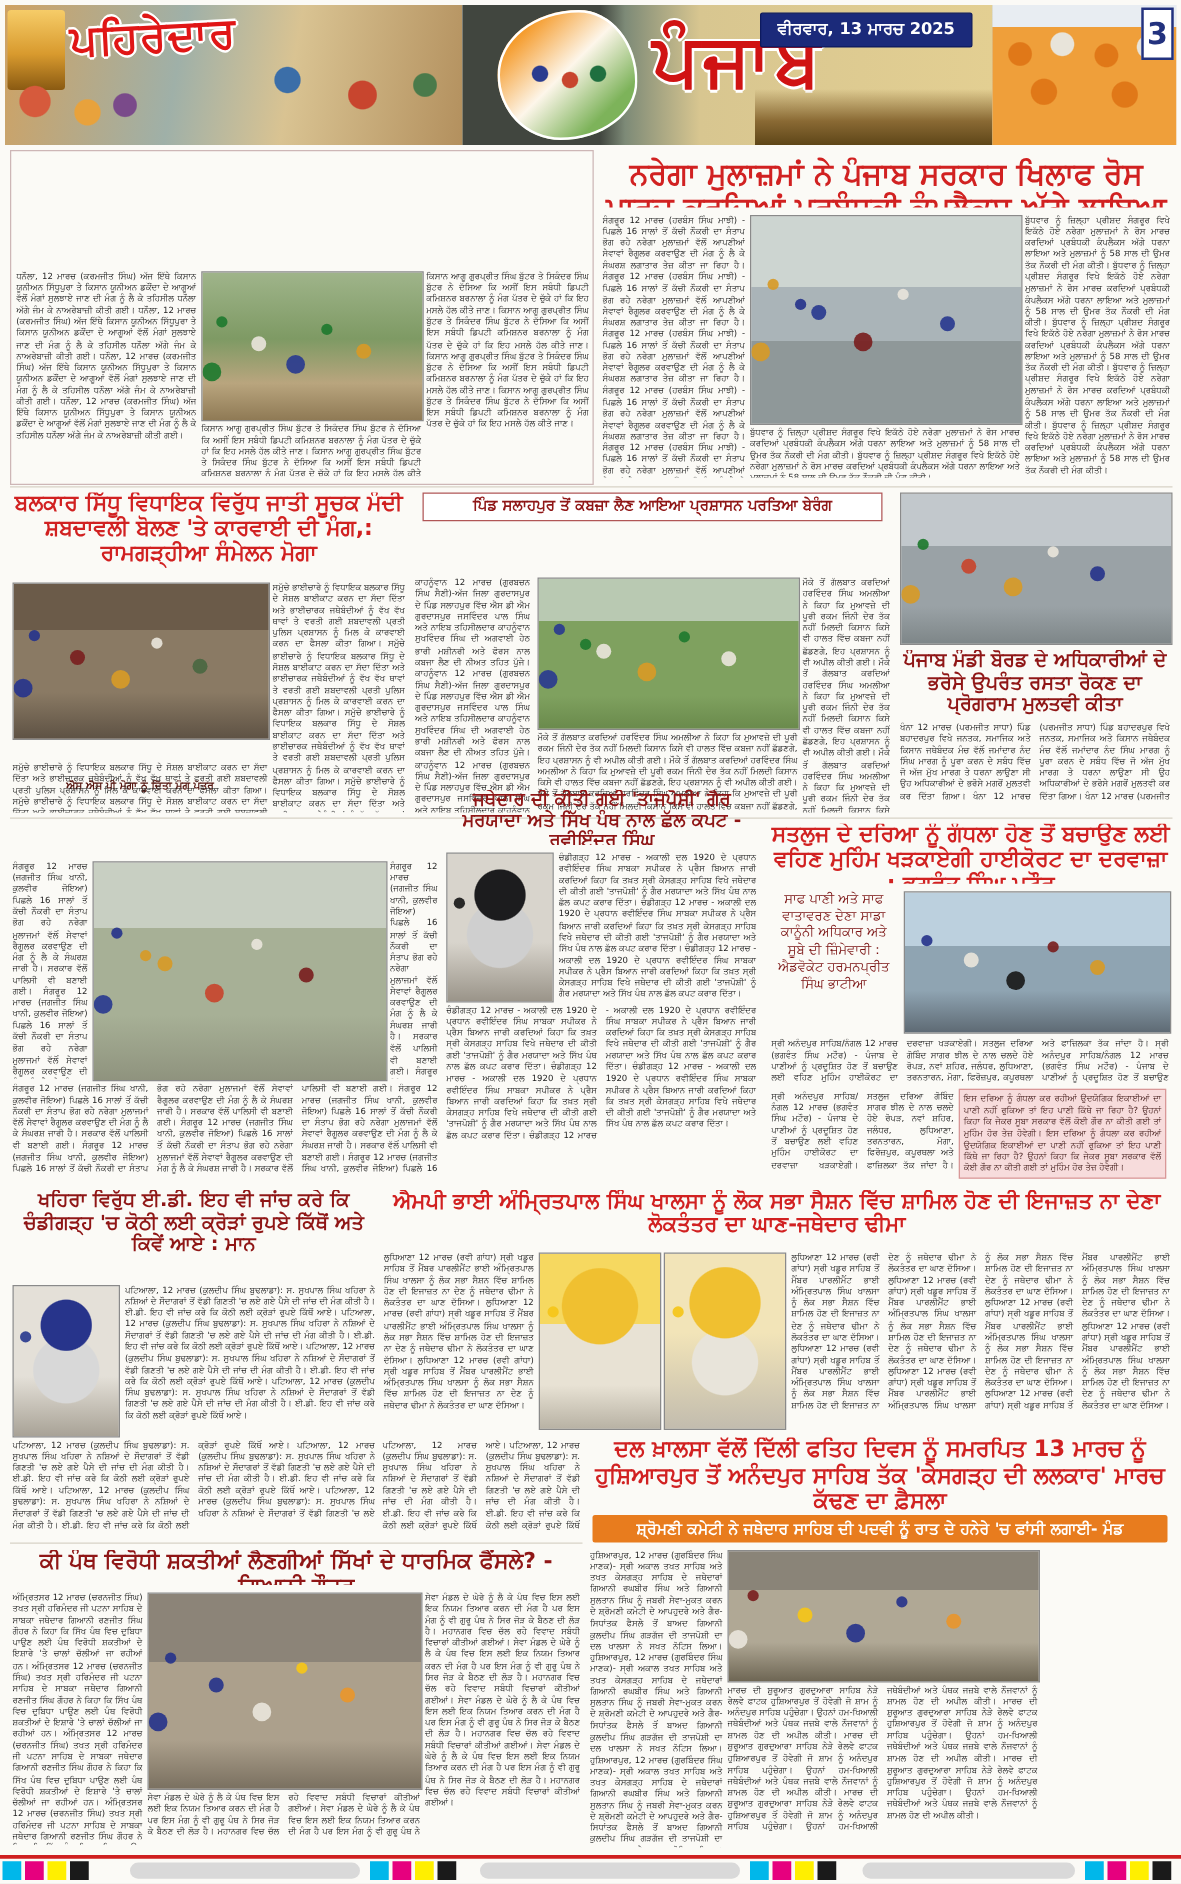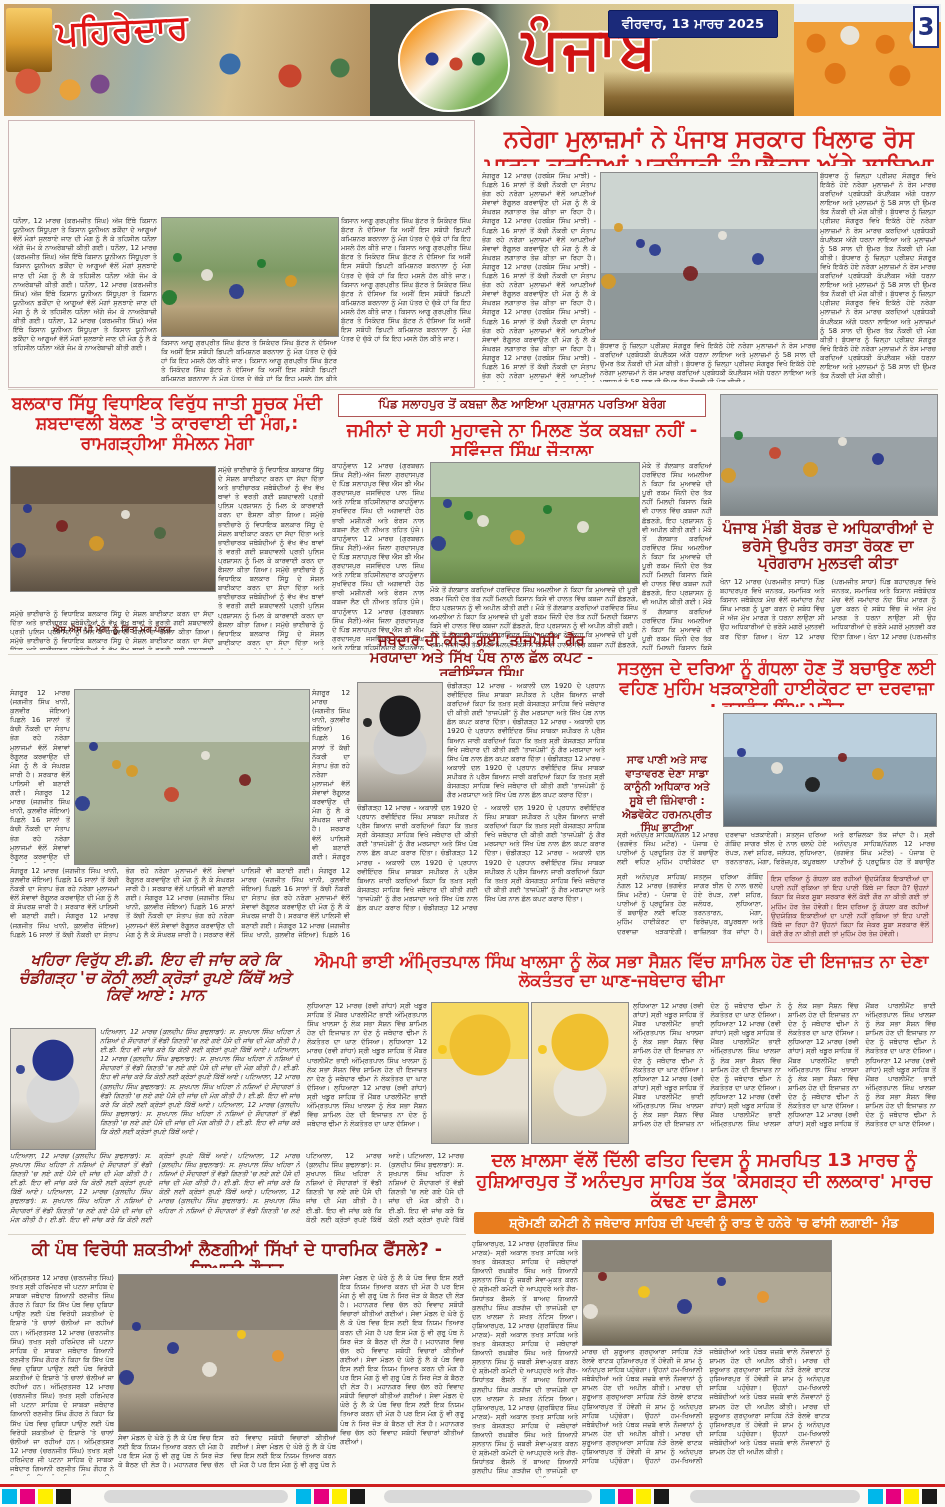--- a/index.html
+++ b/index.html
@@ -7,21 +7,21 @@
   .art{position:absolute;}
   .h{position:absolute;font-weight:bold;text-align:center;line-height:1.14;overflow:hidden;width:100%;}
   .red{color:#d12121;} .mar{color:#8f1616;}
   .bt{position:absolute;font-size:6.8px;line-height:1.34;text-align:justify;color:#232323;overflow:hidden;word-break:break-word;}
   .ph{position:absolute;border:1px solid #8a8a8a;overflow:hidden;}
   .ph i{position:absolute;border-radius:50%;opacity:.92;}
   .cap{position:absolute;font-size:8.5px;font-weight:bold;color:#55150f;text-align:center;overflow:hidden;}
   .kick{position:absolute;border:1.5px solid #b05656;color:#8f1616;font-weight:bold;text-align:center;font-size:12px;line-height:19px;overflow:hidden;background:#fff;}
   .obar{position:absolute;background:#e87c1e;color:#fff;font-weight:bold;text-align:center;font-size:12.5px;line-height:22px;overflow:hidden;border-radius:2px;}
   .pink{position:absolute;background:#f7dcdc;border:1px solid #d89898;padding:3px;font-size:6.8px;line-height:1.35;text-align:justify;color:#47211f;overflow:hidden;}
-  .subhead{position:absolute;font-weight:bold;color:#7a1212;font-size:10.5px;line-height:1.3;text-align:center;overflow:hidden;margin-top:40px;}
+  .subhead{position:absolute;font-weight:normal;color:#7a1212;font-size:10.5px;line-height:1.3;text-align:center;overflow:hidden;}
   .rule{position:absolute;background:#d8d2c6;height:1px;}
   .regsq{position:absolute;width:15px;height:15px;top:0;}
   .gray]bar{}
   .gbar{position:absolute;height:13px;background:#d9d9d9;border-radius:7px;top:1px;}
   .outline-red{text-shadow:-2px 0 #fff,2px 0 #fff,0 -2px #fff,0 2px #fff,-1px -1px #fff,1px 1px #fff,1px -1px #fff,-1px 1px #fff;}
 </style>
 </head>
 <body>
 
 <div id="page">
@@ -96,21 +96,20 @@
         <i style="width: 12px; height: 12px; background: rgb(74, 103, 65); left: 70%; top: 48%;"></i>
         <i style="width: 15px; height: 15px; background: rgb(39, 52, 139); left: 0%; top: 61%;"></i>
       </div>
     <div class="cap" style="left:2px;top:200px;width:204px;height:14px;margin-top:32px;">ਐਸ ਐਸ ਪੀ ਮੋਗਾ ਨੂੰ ਦਿੱਤਾ ਮੰਗ ਪੱਤਰ</div>
     <div class="bt" style="left:210px;top:74px;width:106px;height:184px;">ਸਮੁੱਚੇ ਭਾਈਚਾਰੇ ਨੂੰ ਵਿਧਾਇਕ ਬਲਕਾਰ ਸਿੱਧੂ ਦੇ ਸੋਸ਼ਲ ਬਾਈਕਾਟ ਕਰਨ ਦਾ ਸੱਦਾ ਦਿੱਤਾ ਅਤੇ ਭਾਈਚਾਰਕ ਜਥੇਬੰਦੀਆਂ ਨੂੰ ਵੱਖ ਵੱਖ ਥਾਵਾਂ ਤੇ ਵਰਤੀ ਗਈ ਸ਼ਬਦਾਵਲੀ ਪ੍ਰਤੀ ਪੁਲਿਸ ਪ੍ਰਸ਼ਾਸਨ ਨੂੰ ਮਿਲ ਕੇ ਕਾਰਵਾਈ ਕਰਨ ਦਾ ਫੈਸਲਾ ਕੀਤਾ ਗਿਆ। ਸਮੁੱਚੇ ਭਾਈਚਾਰੇ ਨੂੰ ਵਿਧਾਇਕ ਬਲਕਾਰ ਸਿੱਧੂ ਦੇ ਸੋਸ਼ਲ ਬਾਈਕਾਟ ਕਰਨ ਦਾ ਸੱਦਾ ਦਿੱਤਾ ਅਤੇ ਭਾਈਚਾਰਕ ਜਥੇਬੰਦੀਆਂ ਨੂੰ ਵੱਖ ਵੱਖ ਥਾਵਾਂ ਤੇ ਵਰਤੀ ਗਈ ਸ਼ਬਦਾਵਲੀ ਪ੍ਰਤੀ ਪੁਲਿਸ ਪ੍ਰਸ਼ਾਸਨ ਨੂੰ ਮਿਲ ਕੇ ਕਾਰਵਾਈ ਕਰਨ ਦਾ ਫੈਸਲਾ ਕੀਤਾ ਗਿਆ। ਸਮੁੱਚੇ ਭਾਈਚਾਰੇ ਨੂੰ ਵਿਧਾਇਕ ਬਲਕਾਰ ਸਿੱਧੂ ਦੇ ਸੋਸ਼ਲ ਬਾਈਕਾਟ ਕਰਨ ਦਾ ਸੱਦਾ ਦਿੱਤਾ ਅਤੇ ਭਾਈਚਾਰਕ ਜਥੇਬੰਦੀਆਂ ਨੂੰ ਵੱਖ ਵੱਖ ਥਾਵਾਂ ਤੇ ਵਰਤੀ ਗਈ ਸ਼ਬਦਾਵਲੀ ਪ੍ਰਤੀ ਪੁਲਿਸ ਪ੍ਰਸ਼ਾਸਨ ਨੂੰ ਮਿਲ ਕੇ ਕਾਰਵਾਈ ਕਰਨ ਦਾ ਫੈਸਲਾ ਕੀਤਾ ਗਿਆ। ਸਮੁੱਚੇ ਭਾਈਚਾਰੇ ਨੂੰ ਵਿਧਾਇਕ ਬਲਕਾਰ ਸਿੱਧੂ ਦੇ ਸੋਸ਼ਲ ਬਾਈਕਾਟ ਕਰਨ ਦਾ ਸੱਦਾ ਦਿੱਤਾ ਅਤੇ ਭਾਈਚਾਰਕ ਜਥੇਬੰਦੀਆਂ ਨੂੰ ਵੱਖ ਵੱਖ ਥਾਵਾਂ ਤੇ ਵਰਤੀ ਗਈ ਸ਼ਬਦਾਵਲੀ ਪ੍ਰਤੀ ਪੁਲਿਸ ਪ੍ਰਸ਼ਾਸਨ ਨੂੰ ਮਿਲ ਕੇ ਕਾਰਵਾਈ ਕਰਨ ਦਾ ਫੈਸਲਾ ਕੀਤਾ ਗਿਆ। </div>
     <div class="bt" style="left:2px;top:218px;width:204px;height:40px;">ਸਮੁੱਚੇ ਭਾਈਚਾਰੇ ਨੂੰ ਵਿਧਾਇਕ ਬਲਕਾਰ ਸਿੱਧੂ ਦੇ ਸੋਸ਼ਲ ਬਾਈਕਾਟ ਕਰਨ ਦਾ ਸੱਦਾ ਦਿੱਤਾ ਅਤੇ ਭਾਈਚਾਰਕ ਜਥੇਬੰਦੀਆਂ ਨੂੰ ਵੱਖ ਵੱਖ ਥਾਵਾਂ ਤੇ ਵਰਤੀ ਗਈ ਸ਼ਬਦਾਵਲੀ ਪ੍ਰਤੀ ਪੁਲਿਸ ਪ੍ਰਸ਼ਾਸਨ ਨੂੰ ਮਿਲ ਕੇ ਕਾਰਵਾਈ ਕਰਨ ਦਾ ਫੈਸਲਾ ਕੀਤਾ ਗਿਆ। ਸਮੁੱਚੇ ਭਾਈਚਾਰੇ ਨੂੰ ਵਿਧਾਇਕ ਬਲਕਾਰ ਸਿੱਧੂ ਦੇ ਸੋਸ਼ਲ ਬਾਈਕਾਟ ਕਰਨ ਦਾ ਸੱਦਾ ਦਿੱਤਾ ਅਤੇ ਭਾਈਚਾਰਕ ਜਥੇਬੰਦੀਆਂ ਨੂੰ ਵੱਖ ਵੱਖ ਥਾਵਾਂ ਤੇ ਵਰਤੀ ਗਈ ਸ਼ਬਦਾਵਲੀ ਪ੍ਰਤੀ ਪੁਲਿਸ ਪ੍ਰਸ਼ਾਸਨ ਨੂੰ ਮਿਲ ਕੇ ਕਾਰਵਾਈ ਕਰਨ ਦਾ ਫੈਸਲਾ ਕੀਤਾ ਗਿਆ। </div>
   </div>
 
   <div class="art" style="left:330px;top:392px;width:384px;height:260px;">
     <div class="kick" style="left:8px;top:2px;width:366px;height:21px;">ਪਿੰਡ ਸਲਾਹਪੁਰ ਤੋਂ ਕਬਜ਼ਾ ਲੈਣ ਆਇਆ ਪ੍ਰਸ਼ਾਸਨ ਪਰਤਿਆ ਬੇਰੰਗ</div>
-    <div class="h red" style="top:28px;height:36px;font-size:18px;">ਜਮੀਨਾਂ ਦੇ ਸਹੀ ਮੁਹਾਵਜੇ ਨਾ ਮਿਲਣ ਤੱਕ ਕਬਜ਼ਾ ਨਹੀਂ - ਸੁਵਿੰਦਰ ਸਿੰਘ ਚੌਤਾਲਾ</div>
     <div class="bt" style="left:2px;top:70px;width:92px;height:188px;">ਕਾਹਨੂੰਵਾਨ 12 ਮਾਰਚ (ਗੁਰਬਚਨ ਸਿੰਘ ਸੈਣੀ)-ਅੱਜ ਜਿਲਾ ਗੁਰਦਾਸਪੁਰ ਦੇ ਪਿੰਡ ਸਲਾਹਪੁਰ ਵਿੱਚ ਐਸ ਡੀ ਐਮ ਗੁਰਦਾਸਪੁਰ ਜਸਵਿੰਦਰ ਪਾਲ ਸਿੰਘ ਅਤੇ ਨਾਇਬ ਤਹਿਸੀਲਦਾਰ ਕਾਹਨੂੰਵਾਨ ਸੁਖਵਿੰਦਰ ਸਿੰਘ ਦੀ ਅਗਵਾਈ ਹੇਠ ਭਾਰੀ ਮਸ਼ੀਨਰੀ ਅਤੇ ਫੋਰਸ ਨਾਲ ਕਬਜਾ ਲੈਣ ਦੀ ਨੀਅਤ ਤਹਿਤ ਪੁੱਜੇ। ਕਾਹਨੂੰਵਾਨ 12 ਮਾਰਚ (ਗੁਰਬਚਨ ਸਿੰਘ ਸੈਣੀ)-ਅੱਜ ਜਿਲਾ ਗੁਰਦਾਸਪੁਰ ਦੇ ਪਿੰਡ ਸਲਾਹਪੁਰ ਵਿੱਚ ਐਸ ਡੀ ਐਮ ਗੁਰਦਾਸਪੁਰ ਜਸਵਿੰਦਰ ਪਾਲ ਸਿੰਘ ਅਤੇ ਨਾਇਬ ਤਹਿਸੀਲਦਾਰ ਕਾਹਨੂੰਵਾਨ ਸੁਖਵਿੰਦਰ ਸਿੰਘ ਦੀ ਅਗਵਾਈ ਹੇਠ ਭਾਰੀ ਮਸ਼ੀਨਰੀ ਅਤੇ ਫੋਰਸ ਨਾਲ ਕਬਜਾ ਲੈਣ ਦੀ ਨੀਅਤ ਤਹਿਤ ਪੁੱਜੇ। ਕਾਹਨੂੰਵਾਨ 12 ਮਾਰਚ (ਗੁਰਬਚਨ ਸਿੰਘ ਸੈਣੀ)-ਅੱਜ ਜਿਲਾ ਗੁਰਦਾਸਪੁਰ ਦੇ ਪਿੰਡ ਸਲਾਹਪੁਰ ਵਿੱਚ ਐਸ ਡੀ ਐਮ ਗੁਰਦਾਸਪੁਰ ਜਸਵਿੰਦਰ ਪਾਲ ਸਿੰਘ ਅਤੇ ਨਾਇਬ ਤਹਿਸੀਲਦਾਰ ਕਾਹਨੂੰਵਾਨ ਸੁਖਵਿੰਦਰ ਸਿੰਘ ਦੀ ਅਗਵਾਈ ਹੇਠ ਭਾਰੀ ਮਸ਼ੀਨਰੀ ਅਤੇ ਫੋਰਸ ਨਾਲ ਕਬਜਾ ਲੈਣ ਦੀ ਨੀਅਤ ਤਹਿਤ ਪੁੱਜੇ। ਕਾਹਨੂੰਵਾਨ 12 ਮਾਰਚ (ਗੁਰਬਚਨ ਸਿੰਘ ਸੈਣੀ)-ਅੱਜ ਜਿਲਾ ਗੁਰਦਾਸਪੁਰ ਦੇ ਪਿੰਡ ਸਲਾਹਪੁਰ ਵਿੱਚ ਐਸ ਡੀ ਐਮ ਗੁਰਦਾਸਪੁਰ ਜਸਵਿੰਦਰ ਪਾਲ ਸਿੰਘ ਅਤੇ ਨਾਇਬ ਤਹਿਸੀਲਦਾਰ ਕਾਹਨੂੰਵਾਨ ਸੁਖਵਿੰਦਰ ਸਿੰਘ ਦੀ ਅਗਵਾਈ ਹੇਠ ਭਾਰੀ ਮਸ਼ੀਨਰੀ ਅਤੇ ਫੋਰਸ ਨਾਲ ਕਬਜਾ ਲੈਣ ਦੀ ਨੀਅਤ ਤਹਿਤ ਪੁੱਜੇ। </div>
     <div class="ph" style="left:100px;top:70px;width:208px;height:120px;background:linear-gradient(180deg,#b9c9b2 0 28%,#7fa15f 28% 78%,#6a8a4c 100%);">
         <i style="width: 9px; height: 9px; background: rgb(42, 59, 143); left: 6%; top: 30%;"></i>
         <i style="width: 12px; height: 12px; background: rgb(232, 228, 218); left: 22%; top: 43%;"></i>
         <i style="width: 15px; height: 15px; background: rgb(215, 154, 39); left: 38%; top: 56%;"></i>
         <i style="width: 9px; height: 9px; background: rgb(31, 122, 47); left: 54%; top: 35%;"></i>
         <i style="width: 12px; height: 12px; background: rgb(232, 228, 218); left: 70%; top: 48%;"></i>
         <i style="width: 15px; height: 15px; background: rgb(42, 59, 143); left: 0%; top: 61%;"></i>
         <i style="width: 9px; height: 9px; background: rgb(31, 122, 47); left: 16%; top: 40%;"></i>
       </div>
@@ -165,21 +164,21 @@
         <i style="width: 12px; height: 12px; background: rgb(232, 228, 218); left: 22%; top: 43%;"></i>
         <i style="width: 15px; height: 15px; background: rgb(26, 26, 26); left: 38%; top: 56%;"></i>
         <i style="width: 9px; height: 9px; background: rgb(122, 32, 32); left: 54%; top: 35%;"></i>
         <i style="width: 12px; height: 12px; background: rgb(215, 154, 39); left: 70%; top: 48%;"></i>
       </div>
     <div class="bt" style="left:2px;top:174px;width:318px;height:38px;column-count:3;column-gap:7px;">ਸ੍ਰੀ ਅਨੰਦਪੁਰ ਸਾਹਿਬ/ਨੰਗਲ 12 ਮਾਰਚ (ਭਗਵੰਤ ਸਿੰਘ ਮਟੌਰ) - ਪੰਜਾਬ ਦੇ ਪਾਣੀਆਂ ਨੂੰ ਪ੍ਰਦੂਸ਼ਿਤ ਹੋਣ ਤੋਂ ਬਚਾਉਣ ਲਈ ਵਹਿਣ ਮੁਹਿੰਮ ਹਾਈਕੋਰਟ ਦਾ ਦਰਵਾਜ਼ਾ ਖੜਕਾਏਗੀ। ਸਤਲੁਜ ਦਰਿਆ ਗੋਬਿੰਦ ਸਾਗਰ ਝੀਲ ਦੇ ਨਾਲ ਚਲਦੇ ਹੋਏ ਰੋਪੜ, ਨਵਾਂ ਸ਼ਹਿਰ, ਜਲੰਧਰ, ਲੁਧਿਆਣਾ, ਤਰਨਤਾਰਨ, ਮੋਗਾ, ਫਿਰੋਜ਼ਪੁਰ, ਕਪੂਰਥਲਾ ਅਤੇ ਫਾਜ਼ਿਲਕਾ ਤੱਕ ਜਾਂਦਾ ਹੈ। ਸ੍ਰੀ ਅਨੰਦਪੁਰ ਸਾਹਿਬ/ਨੰਗਲ 12 ਮਾਰਚ (ਭਗਵੰਤ ਸਿੰਘ ਮਟੌਰ) - ਪੰਜਾਬ ਦੇ ਪਾਣੀਆਂ ਨੂੰ ਪ੍ਰਦੂਸ਼ਿਤ ਹੋਣ ਤੋਂ ਬਚਾਉਣ ਲਈ ਵਹਿਣ ਮੁਹਿੰਮ ਹਾਈਕੋਰਟ ਦਾ ਦਰਵਾਜ਼ਾ ਖੜਕਾਏਗੀ। ਸਤਲੁਜ ਦਰਿਆ ਗੋਬਿੰਦ ਸਾਗਰ ਝੀਲ ਦੇ ਨਾਲ ਚਲਦੇ ਹੋਏ ਰੋਪੜ, ਨਵਾਂ ਸ਼ਹਿਰ, ਜਲੰਧਰ, ਲੁਧਿਆਣਾ, ਤਰਨਤਾਰਨ, ਮੋਗਾ, ਫਿਰੋਜ਼ਪੁਰ, ਕਪੂਰਥਲਾ ਅਤੇ ਫਾਜ਼ਿਲਕਾ ਤੱਕ ਜਾਂਦਾ ਹੈ। ਸ੍ਰੀ ਅਨੰਦਪੁਰ ਸਾਹਿਬ/ਨੰਗਲ 12 ਮਾਰਚ (ਭਗਵੰਤ ਸਿੰਘ ਮਟੌਰ) - ਪੰਜਾਬ ਦੇ ਪਾਣੀਆਂ ਨੂੰ ਪ੍ਰਦੂਸ਼ਿਤ ਹੋਣ ਤੋਂ ਬਚਾਉਣ ਲਈ ਵਹਿਣ ਮੁਹਿੰਮ ਹਾਈਕੋਰਟ ਦਾ ਦਰਵਾਜ਼ਾ ਖੜਕਾਏਗੀ। ਸਤਲੁਜ ਦਰਿਆ ਗੋਬਿੰਦ ਸਾਗਰ ਝੀਲ ਦੇ ਨਾਲ ਚਲਦੇ ਹੋਏ ਰੋਪੜ, ਨਵਾਂ ਸ਼ਹਿਰ, ਜਲੰਧਰ, ਲੁਧਿਆਣਾ, ਤਰਨਤਾਰਨ, ਮੋਗਾ, ਫਿਰੋਜ਼ਪੁਰ, ਕਪੂਰਥਲਾ ਅਤੇ ਫਾਜ਼ਿਲਕਾ ਤੱਕ ਜਾਂਦਾ ਹੈ। </div>
     <div class="bt" style="left:2px;top:216px;width:146px;height:70px;column-count:2;column-gap:7px;">ਸ੍ਰੀ ਅਨੰਦਪੁਰ ਸਾਹਿਬ/ਨੰਗਲ 12 ਮਾਰਚ (ਭਗਵੰਤ ਸਿੰਘ ਮਟੌਰ) - ਪੰਜਾਬ ਦੇ ਪਾਣੀਆਂ ਨੂੰ ਪ੍ਰਦੂਸ਼ਿਤ ਹੋਣ ਤੋਂ ਬਚਾਉਣ ਲਈ ਵਹਿਣ ਮੁਹਿੰਮ ਹਾਈਕੋਰਟ ਦਾ ਦਰਵਾਜ਼ਾ ਖੜਕਾਏਗੀ। ਸਤਲੁਜ ਦਰਿਆ ਗੋਬਿੰਦ ਸਾਗਰ ਝੀਲ ਦੇ ਨਾਲ ਚਲਦੇ ਹੋਏ ਰੋਪੜ, ਨਵਾਂ ਸ਼ਹਿਰ, ਜਲੰਧਰ, ਲੁਧਿਆਣਾ, ਤਰਨਤਾਰਨ, ਮੋਗਾ, ਫਿਰੋਜ਼ਪੁਰ, ਕਪੂਰਥਲਾ ਅਤੇ ਫਾਜ਼ਿਲਕਾ ਤੱਕ ਜਾਂਦਾ ਹੈ। ਸ੍ਰੀ ਅਨੰਦਪੁਰ ਸਾਹਿਬ/ਨੰਗਲ 12 ਮਾਰਚ (ਭਗਵੰਤ ਸਿੰਘ ਮਟੌਰ) - ਪੰਜਾਬ ਦੇ ਪਾਣੀਆਂ ਨੂੰ ਪ੍ਰਦੂਸ਼ਿਤ ਹੋਣ ਤੋਂ ਬਚਾਉਣ ਲਈ ਵਹਿਣ ਮੁਹਿੰਮ ਹਾਈਕੋਰਟ ਦਾ ਦਰਵਾਜ਼ਾ ਖੜਕਾਏਗੀ। ਸਤਲੁਜ ਦਰਿਆ ਗੋਬਿੰਦ ਸਾਗਰ ਝੀਲ ਦੇ ਨਾਲ ਚਲਦੇ ਹੋਏ ਰੋਪੜ, ਨਵਾਂ ਸ਼ਹਿਰ, ਜਲੰਧਰ, ਲੁਧਿਆਣਾ, ਤਰਨਤਾਰਨ, ਮੋਗਾ, ਫਿਰੋਜ਼ਪੁਰ, ਕਪੂਰਥਲਾ ਅਤੇ ਫਾਜ਼ਿਲਕਾ ਤੱਕ ਜਾਂਦਾ ਹੈ। </div>
     <div class="pink" style="left:152px;top:214px;width:166px;height:72px;box-sizing:border-box;">ਇਸ ਦਰਿਆ ਨੂੰ ਗੰਧਲਾ ਕਰ ਰਹੀਆਂ ਉਦਯੋਗਿਕ ਇਕਾਈਆਂ ਦਾ ਪਾਣੀ ਨਹੀਂ ਰੁਕਿਆ ਤਾਂ ਇਹ ਪਾਣੀ ਕਿੱਥੇ ਜਾ ਰਿਹਾ ਹੈ? ਉਹਨਾਂ ਕਿਹਾ ਕਿ ਜੇਕਰ ਸੂਬਾ ਸਰਕਾਰ ਵੱਲੋਂ ਕੋਈ ਗੌਰ ਨਾ ਕੀਤੀ ਗਈ ਤਾਂ ਮੁਹਿੰਮ ਹੋਰ ਤੇਜ਼ ਹੋਵੇਗੀ। ਇਸ ਦਰਿਆ ਨੂੰ ਗੰਧਲਾ ਕਰ ਰਹੀਆਂ ਉਦਯੋਗਿਕ ਇਕਾਈਆਂ ਦਾ ਪਾਣੀ ਨਹੀਂ ਰੁਕਿਆ ਤਾਂ ਇਹ ਪਾਣੀ ਕਿੱਥੇ ਜਾ ਰਿਹਾ ਹੈ? ਉਹਨਾਂ ਕਿਹਾ ਕਿ ਜੇਕਰ ਸੂਬਾ ਸਰਕਾਰ ਵੱਲੋਂ ਕੋਈ ਗੌਰ ਨਾ ਕੀਤੀ ਗਈ ਤਾਂ ਮੁਹਿੰਮ ਹੋਰ ਤੇਜ਼ ਹੋਵੇਗੀ। </div>
   </div>
 
-  <div class="art" style="left:8px;top:948px;width:294px;height:284px;font-style:italic;">
+  <div class="art" style="left:8px;top:948px;width:294px;height:284px;">
     <div class="h mar" style="top:4px;height:68px;font-size:15.5px;">ਖਹਿਰਾ ਵਿਰੁੱਧ ਈ.ਡੀ. ਇਹ ਵੀ ਜਾਂਚ ਕਰੇ ਕਿ ਚੰਡੀਗੜ੍ਹ 'ਚ ਕੋਠੀ ਲਈ ਕ੍ਰੋੜਾਂ ਰੁਪਏ ਕਿੱਥੋਂ ਅਤੇ ਕਿਵੇਂ ਆਏ : ਮਾਨ</div>
     <div class="ph" style="left:2px;top:80px;width:84px;height:120px;background:radial-gradient(circle at 50% 26%,#27348b 0 20px,transparent 21px),radial-gradient(circle at 50% 56%,#d8d8d8 0 26px,transparent 27px),linear-gradient(180deg,#e4e0d8 0 60%,#a8a296 100%);">
         <i style="width: 9px; height: 9px; background: rgb(42, 59, 143); left: 6%; top: 30%;"></i>
       </div>
     <div class="bt" style="left:92px;top:80px;width:200px;height:120px;">ਪਟਿਆਲਾ, 12 ਮਾਰਚ (ਕੁਲਦੀਪ ਸਿੰਘ ਬੁਢਲਾਡਾ): ਸ. ਸੁਖਪਾਲ ਸਿੰਘ ਖਹਿਰਾ ਨੇ ਨਸ਼ਿਆਂ ਦੇ ਸੌਦਾਗਰਾਂ ਤੋਂ ਵੱਡੀ ਗਿਣਤੀ 'ਚ ਲਏ ਗਏ ਪੈਸੇ ਦੀ ਜਾਂਚ ਦੀ ਮੰਗ ਕੀਤੀ ਹੈ। ਈ.ਡੀ. ਇਹ ਵੀ ਜਾਂਚ ਕਰੇ ਕਿ ਕੋਠੀ ਲਈ ਕ੍ਰੋੜਾਂ ਰੁਪਏ ਕਿੱਥੋਂ ਆਏ। ਪਟਿਆਲਾ, 12 ਮਾਰਚ (ਕੁਲਦੀਪ ਸਿੰਘ ਬੁਢਲਾਡਾ): ਸ. ਸੁਖਪਾਲ ਸਿੰਘ ਖਹਿਰਾ ਨੇ ਨਸ਼ਿਆਂ ਦੇ ਸੌਦਾਗਰਾਂ ਤੋਂ ਵੱਡੀ ਗਿਣਤੀ 'ਚ ਲਏ ਗਏ ਪੈਸੇ ਦੀ ਜਾਂਚ ਦੀ ਮੰਗ ਕੀਤੀ ਹੈ। ਈ.ਡੀ. ਇਹ ਵੀ ਜਾਂਚ ਕਰੇ ਕਿ ਕੋਠੀ ਲਈ ਕ੍ਰੋੜਾਂ ਰੁਪਏ ਕਿੱਥੋਂ ਆਏ। ਪਟਿਆਲਾ, 12 ਮਾਰਚ (ਕੁਲਦੀਪ ਸਿੰਘ ਬੁਢਲਾਡਾ): ਸ. ਸੁਖਪਾਲ ਸਿੰਘ ਖਹਿਰਾ ਨੇ ਨਸ਼ਿਆਂ ਦੇ ਸੌਦਾਗਰਾਂ ਤੋਂ ਵੱਡੀ ਗਿਣਤੀ 'ਚ ਲਏ ਗਏ ਪੈਸੇ ਦੀ ਜਾਂਚ ਦੀ ਮੰਗ ਕੀਤੀ ਹੈ। ਈ.ਡੀ. ਇਹ ਵੀ ਜਾਂਚ ਕਰੇ ਕਿ ਕੋਠੀ ਲਈ ਕ੍ਰੋੜਾਂ ਰੁਪਏ ਕਿੱਥੋਂ ਆਏ। ਪਟਿਆਲਾ, 12 ਮਾਰਚ (ਕੁਲਦੀਪ ਸਿੰਘ ਬੁਢਲਾਡਾ): ਸ. ਸੁਖਪਾਲ ਸਿੰਘ ਖਹਿਰਾ ਨੇ ਨਸ਼ਿਆਂ ਦੇ ਸੌਦਾਗਰਾਂ ਤੋਂ ਵੱਡੀ ਗਿਣਤੀ 'ਚ ਲਏ ਗਏ ਪੈਸੇ ਦੀ ਜਾਂਚ ਦੀ ਮੰਗ ਕੀਤੀ ਹੈ। ਈ.ਡੀ. ਇਹ ਵੀ ਜਾਂਚ ਕਰੇ ਕਿ ਕੋਠੀ ਲਈ ਕ੍ਰੋੜਾਂ ਰੁਪਏ ਕਿੱਥੋਂ ਆਏ। </div>
     <div class="bt" style="left:2px;top:204px;width:290px;height:76px;column-count:2;column-gap:7px;">ਪਟਿਆਲਾ, 12 ਮਾਰਚ (ਕੁਲਦੀਪ ਸਿੰਘ ਬੁਢਲਾਡਾ): ਸ. ਸੁਖਪਾਲ ਸਿੰਘ ਖਹਿਰਾ ਨੇ ਨਸ਼ਿਆਂ ਦੇ ਸੌਦਾਗਰਾਂ ਤੋਂ ਵੱਡੀ ਗਿਣਤੀ 'ਚ ਲਏ ਗਏ ਪੈਸੇ ਦੀ ਜਾਂਚ ਦੀ ਮੰਗ ਕੀਤੀ ਹੈ। ਈ.ਡੀ. ਇਹ ਵੀ ਜਾਂਚ ਕਰੇ ਕਿ ਕੋਠੀ ਲਈ ਕ੍ਰੋੜਾਂ ਰੁਪਏ ਕਿੱਥੋਂ ਆਏ। ਪਟਿਆਲਾ, 12 ਮਾਰਚ (ਕੁਲਦੀਪ ਸਿੰਘ ਬੁਢਲਾਡਾ): ਸ. ਸੁਖਪਾਲ ਸਿੰਘ ਖਹਿਰਾ ਨੇ ਨਸ਼ਿਆਂ ਦੇ ਸੌਦਾਗਰਾਂ ਤੋਂ ਵੱਡੀ ਗਿਣਤੀ 'ਚ ਲਏ ਗਏ ਪੈਸੇ ਦੀ ਜਾਂਚ ਦੀ ਮੰਗ ਕੀਤੀ ਹੈ। ਈ.ਡੀ. ਇਹ ਵੀ ਜਾਂਚ ਕਰੇ ਕਿ ਕੋਠੀ ਲਈ ਕ੍ਰੋੜਾਂ ਰੁਪਏ ਕਿੱਥੋਂ ਆਏ। ਪਟਿਆਲਾ, 12 ਮਾਰਚ (ਕੁਲਦੀਪ ਸਿੰਘ ਬੁਢਲਾਡਾ): ਸ. ਸੁਖਪਾਲ ਸਿੰਘ ਖਹਿਰਾ ਨੇ ਨਸ਼ਿਆਂ ਦੇ ਸੌਦਾਗਰਾਂ ਤੋਂ ਵੱਡੀ ਗਿਣਤੀ 'ਚ ਲਏ ਗਏ ਪੈਸੇ ਦੀ ਜਾਂਚ ਦੀ ਮੰਗ ਕੀਤੀ ਹੈ। ਈ.ਡੀ. ਇਹ ਵੀ ਜਾਂਚ ਕਰੇ ਕਿ ਕੋਠੀ ਲਈ ਕ੍ਰੋੜਾਂ ਰੁਪਏ ਕਿੱਥੋਂ ਆਏ। ਪਟਿਆਲਾ, 12 ਮਾਰਚ (ਕੁਲਦੀਪ ਸਿੰਘ ਬੁਢਲਾਡਾ): ਸ. ਸੁਖਪਾਲ ਸਿੰਘ ਖਹਿਰਾ ਨੇ ਨਸ਼ਿਆਂ ਦੇ ਸੌਦਾਗਰਾਂ ਤੋਂ ਵੱਡੀ ਗਿਣਤੀ 'ਚ ਲਏ ਗਏ ਪੈਸੇ ਦੀ ਜਾਂਚ ਦੀ ਮੰਗ ਕੀਤੀ ਹੈ। ਈ.ਡੀ. ਇਹ ਵੀ ਜਾਂਚ ਕਰੇ ਕਿ ਕੋਠੀ ਲਈ ਕ੍ਰੋੜਾਂ ਰੁਪਏ ਕਿੱਥੋਂ ਆਏ। </div>
   </div>
 
   <div class="bt" style="left:306px;top:1152px;width:158px;height:80px;column-count:2;column-gap:7px;">ਪਟਿਆਲਾ, 12 ਮਾਰਚ (ਕੁਲਦੀਪ ਸਿੰਘ ਬੁਢਲਾਡਾ): ਸ. ਸੁਖਪਾਲ ਸਿੰਘ ਖਹਿਰਾ ਨੇ ਨਸ਼ਿਆਂ ਦੇ ਸੌਦਾਗਰਾਂ ਤੋਂ ਵੱਡੀ ਗਿਣਤੀ 'ਚ ਲਏ ਗਏ ਪੈਸੇ ਦੀ ਜਾਂਚ ਦੀ ਮੰਗ ਕੀਤੀ ਹੈ। ਈ.ਡੀ. ਇਹ ਵੀ ਜਾਂਚ ਕਰੇ ਕਿ ਕੋਠੀ ਲਈ ਕ੍ਰੋੜਾਂ ਰੁਪਏ ਕਿੱਥੋਂ ਆਏ। ਪਟਿਆਲਾ, 12 ਮਾਰਚ (ਕੁਲਦੀਪ ਸਿੰਘ ਬੁਢਲਾਡਾ): ਸ. ਸੁਖਪਾਲ ਸਿੰਘ ਖਹਿਰਾ ਨੇ ਨਸ਼ਿਆਂ ਦੇ ਸੌਦਾਗਰਾਂ ਤੋਂ ਵੱਡੀ ਗਿਣਤੀ 'ਚ ਲਏ ਗਏ ਪੈਸੇ ਦੀ ਜਾਂਚ ਦੀ ਮੰਗ ਕੀਤੀ ਹੈ। ਈ.ਡੀ. ਇਹ ਵੀ ਜਾਂਚ ਕਰੇ ਕਿ ਕੋਠੀ ਲਈ ਕ੍ਰੋੜਾਂ ਰੁਪਏ ਕਿੱਥੋਂ ਆਏ। ਪਟਿਆਲਾ, 12 ਮਾਰਚ (ਕੁਲਦੀਪ ਸਿੰਘ ਬੁਢਲਾਡਾ): ਸ. ਸੁਖਪਾਲ ਸਿੰਘ ਖਹਿਰਾ ਨੇ ਨਸ਼ਿਆਂ ਦੇ ਸੌਦਾਗਰਾਂ ਤੋਂ ਵੱਡੀ ਗਿਣਤੀ 'ਚ ਲਏ ਗਏ ਪੈਸੇ ਦੀ ਜਾਂਚ ਦੀ ਮੰਗ ਕੀਤੀ ਹੈ। ਈ.ਡੀ. ਇਹ ਵੀ ਜਾਂਚ ਕਰੇ ਕਿ ਕੋਠੀ ਲਈ ਕ੍ਰੋੜਾਂ ਰੁਪਏ ਕਿੱਥੋਂ ਆਏ। ਪਟਿਆਲਾ, 12 ਮਾਰਚ (ਕੁਲਦੀਪ ਸਿੰਘ ਬੁਢਲਾਡਾ): ਸ. ਸੁਖਪਾਲ ਸਿੰਘ ਖਹਿਰਾ ਨੇ ਨਸ਼ਿਆਂ ਦੇ ਸੌਦਾਗਰਾਂ ਤੋਂ ਵੱਡੀ ਗਿਣਤੀ 'ਚ ਲਏ ਗਏ ਪੈਸੇ ਦੀ ਜਾਂਚ ਦੀ ਮੰਗ ਕੀਤੀ ਹੈ। ਈ.ਡੀ. ਇਹ ਵੀ ਜਾਂਚ ਕਰੇ ਕਿ ਕੋਠੀ ਲਈ ਕ੍ਰੋੜਾਂ ਰੁਪਏ ਕਿੱਥੋਂ ਆਏ। </div>
 

